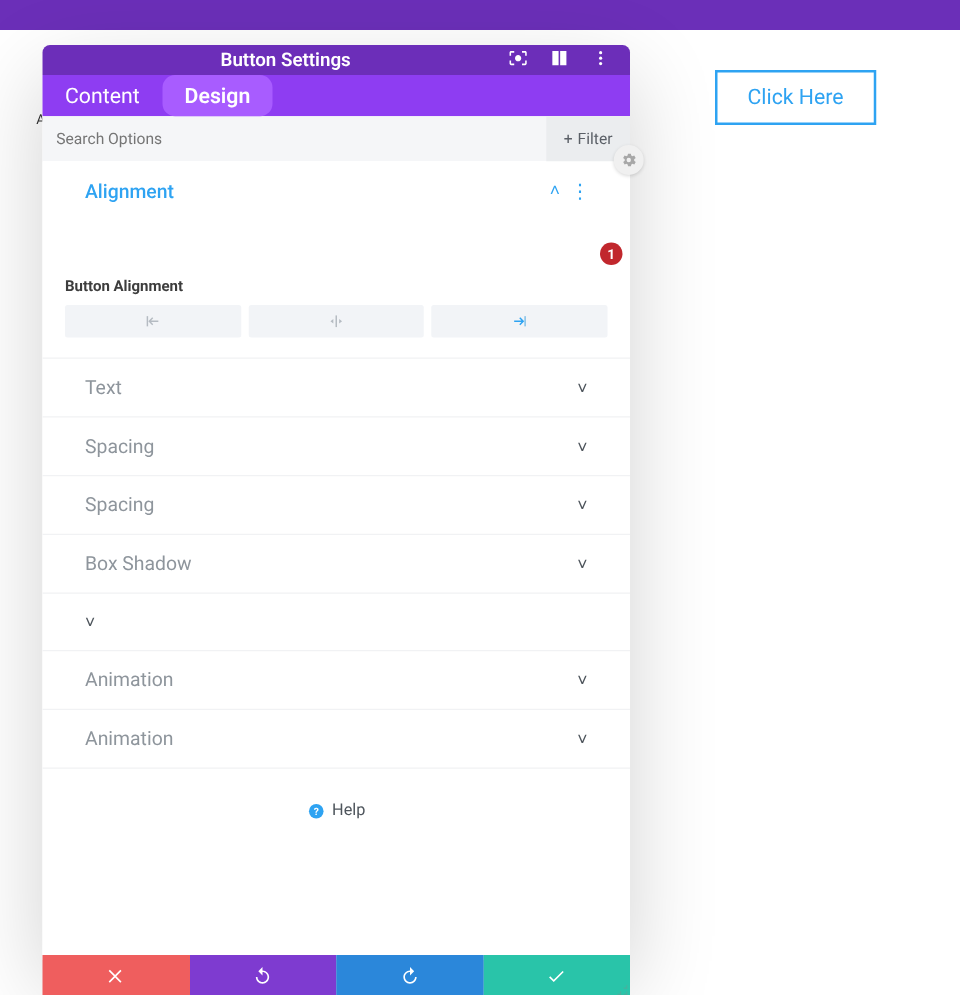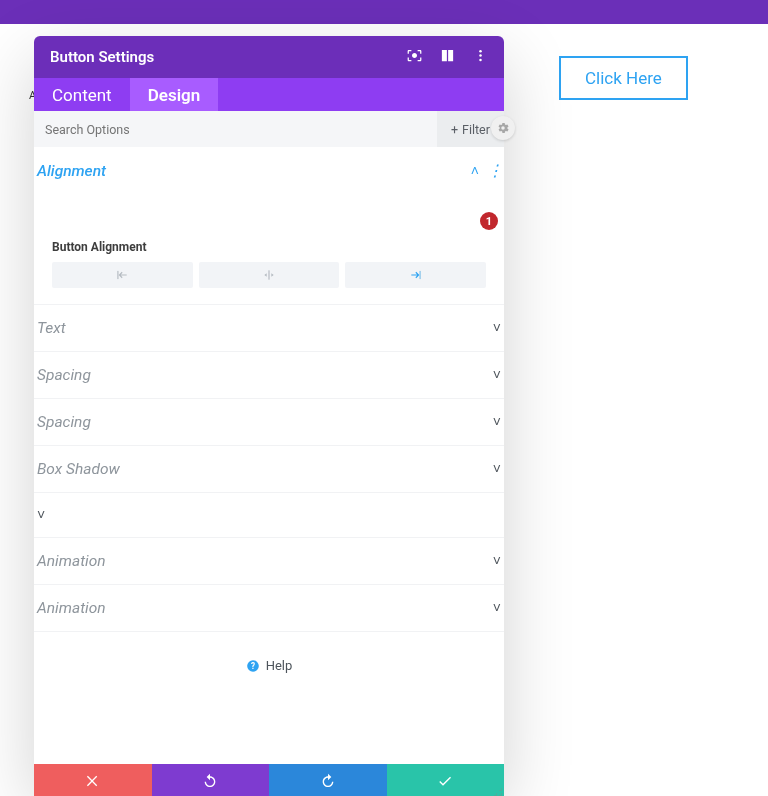--- a/index.html
+++ b/index.html
@@ -1,44 +1,44 @@
 <!DOCTYPE html>
 <html><head>
 <meta charset="utf-8">
 <style>
   * { box-sizing: border-box; margin: 0; padding: 0; font-family: -apple-system, BlinkMacSystemFont, "Segoe UI", Roboto, sans-serif; }
   body { width: 768px; height: 796px; background: #ffffff; overflow: hidden; position: relative; }
 
   .top-bar { background: #6b2fb8; height: 24px; width: 100%; }
 
-  .preview-area { position: absolute; right: 13px; top: 24px; width: 220px; padding: 32px 24px; }
+  .preview-area { position: absolute; right: 0; top: 24px; width: 220px; padding: 32px 24px; }
   .preview-button { border: 2px solid #2ea3f2; color: #2ea3f2; padding: 10px 24px; font-size: 17px; background: #fff; cursor: pointer; font-weight: 400; }
 
   .stray-letter { position: absolute; left: 29px; top: 89px; font-size: 11px; color: #333; }
 
   .modal { position: absolute; left: 34px; top: 36px; width: 470px; background: #fff; box-shadow: 0 24px 70px rgba(0,0,0,0.18); border-radius: 6px 6px 0 0; overflow: visible; }
 
-  .modal-header { background: #6c2eb9; color: #fff; height: 42px; display: flex; align-items: center; padding: 0 16px; border-radius: 6px 6px 0 0; }
+  .modal-header { background: #6c2eb9; color: #fff; height: 24px; display: flex; align-items: center; padding: 0 16px; border-radius: 6px 6px 0 0; text-align: center; }
   .modal-title { font-size: 15px; font-weight: 600; flex: 1; }
   .hdr-icons { display: flex; gap: 18px; align-items: center; }
   .hdr-icons svg { width: 15px; height: 15px; fill: #fff; }
 
   .tabs { background: #8e3df2; display: flex; height: 33px; align-items: stretch; }
   .tab { color: #fff; font-size: 17px; padding: 0 18px; display: flex; align-items: center; cursor: pointer; }
-  .tab.active { background: #a85cff; font-weight: 600; }
+  .tab.active { background: #a85cff; font-weight: 600; border-radius: 10px; }
 
   .gear-badge { position: absolute; right: -11px; top: 80px; width: 24px; height: 24px; border-radius: 50%; background: #f0f0f0; display:flex; align-items:center; justify-content:center; box-shadow: 0 1px 3px rgba(0,0,0,0.15); }
   .gear-badge svg { width:14px; height:14px; fill:#a7a7a7; }
 
   .search-row { display: flex; align-items: center; background: #f5f6f8; height: 36px; }
   .search-input { flex: 1; border: none; background: transparent; padding: 0 11px; font-size: 12.5px; color: #888; outline: none; }
   .filter-btn { background: #ebedef; border: none; height: 36px; padding: 0 14px; font-size: 12.5px; color: #5a5f66; cursor: pointer; display:flex; align-items:center; gap:4px; }
 
   .sections { background: #fff; }
-  .section-row { display: flex; align-items: center; padding: 14px 3px; border-bottom: 1px solid #f1f2f4; cursor: pointer; font-style: italic; }
+  .section-row { display: flex; align-items: center; padding: 14px 34px; border-bottom: 1px solid #f1f2f4; cursor: pointer; }
   .section-row:last-child { border-bottom: none; }
   .section-label { flex: 1; font-size: 15.5px; color: #8e959c; font-weight: 400; }
   .section-label.open { color: #2ea3f2; font-weight: 500; }
   .chev { color: #4e555c; font-size: 14px; }
   .open-chev { color: #2ea3f2; }
   .section-kebab { width:14px; text-align:center; color:#2ea3f2; margin-left:8px; }
 
   .alignment-body { padding: 6px 18px 16px 18px; border-bottom: 1px solid #f1f2f4; position: relative; }
   .align-field-label { font-size: 12px; font-weight: 700; color: #3d3d3d; margin-bottom: 8px; margin-top: 48px; }
   .align-opts { display: flex; gap: 6px; }

